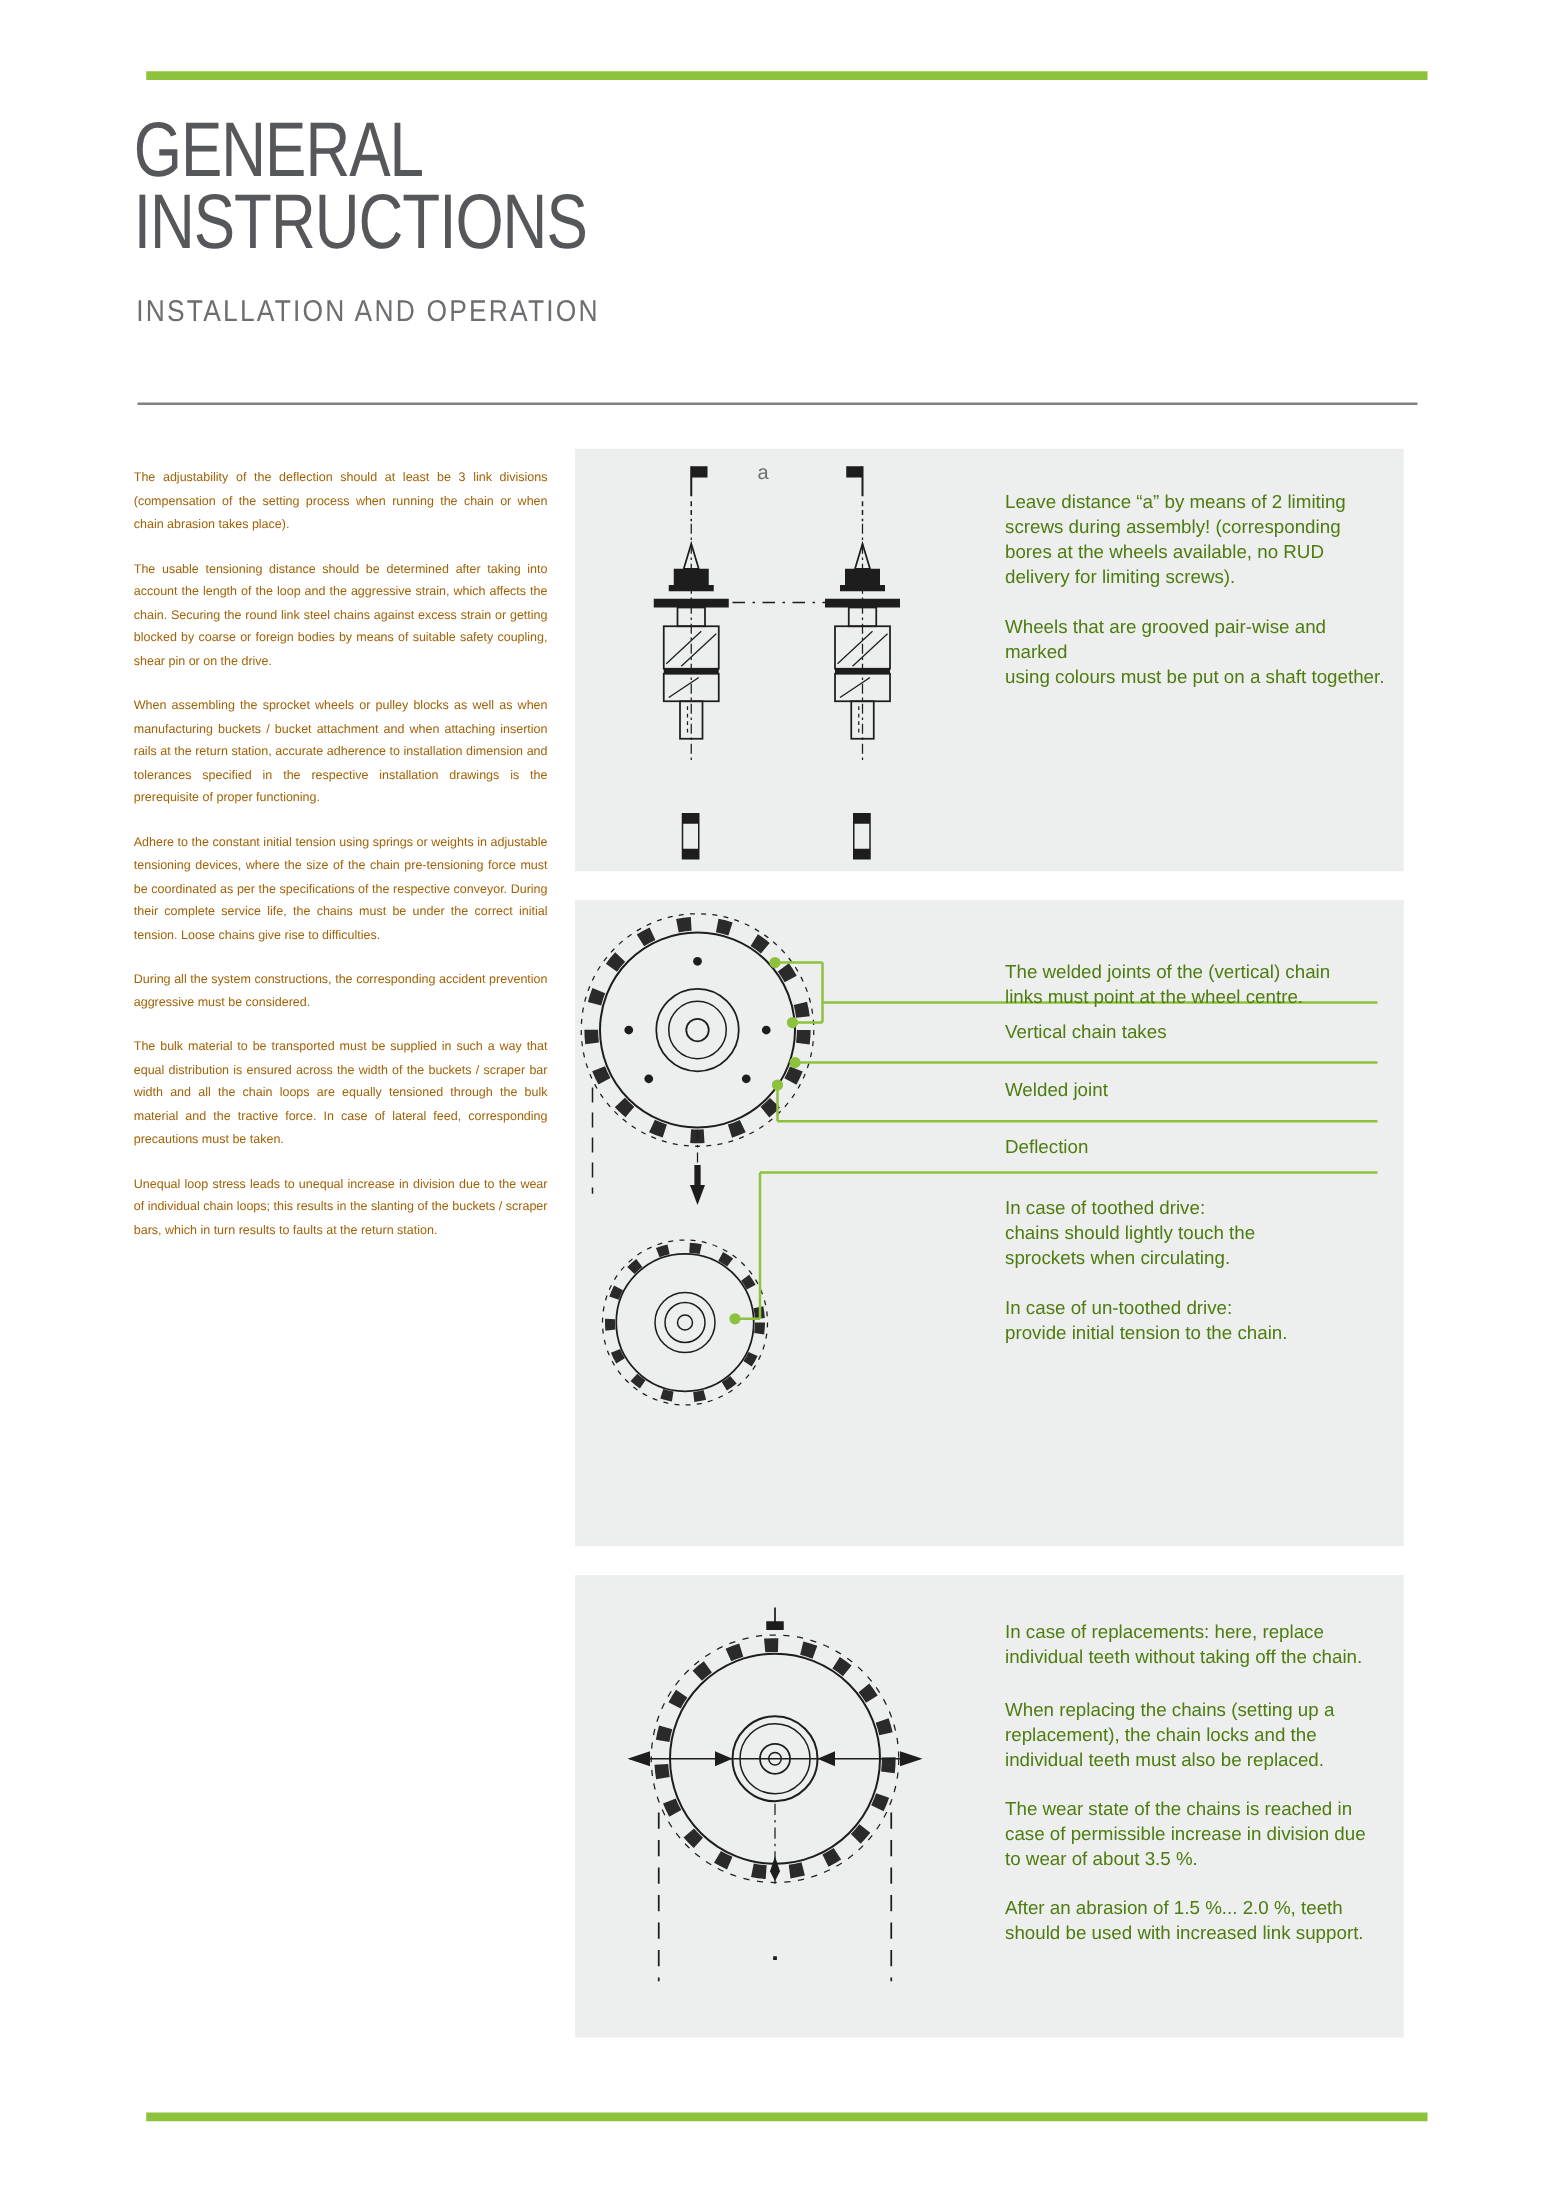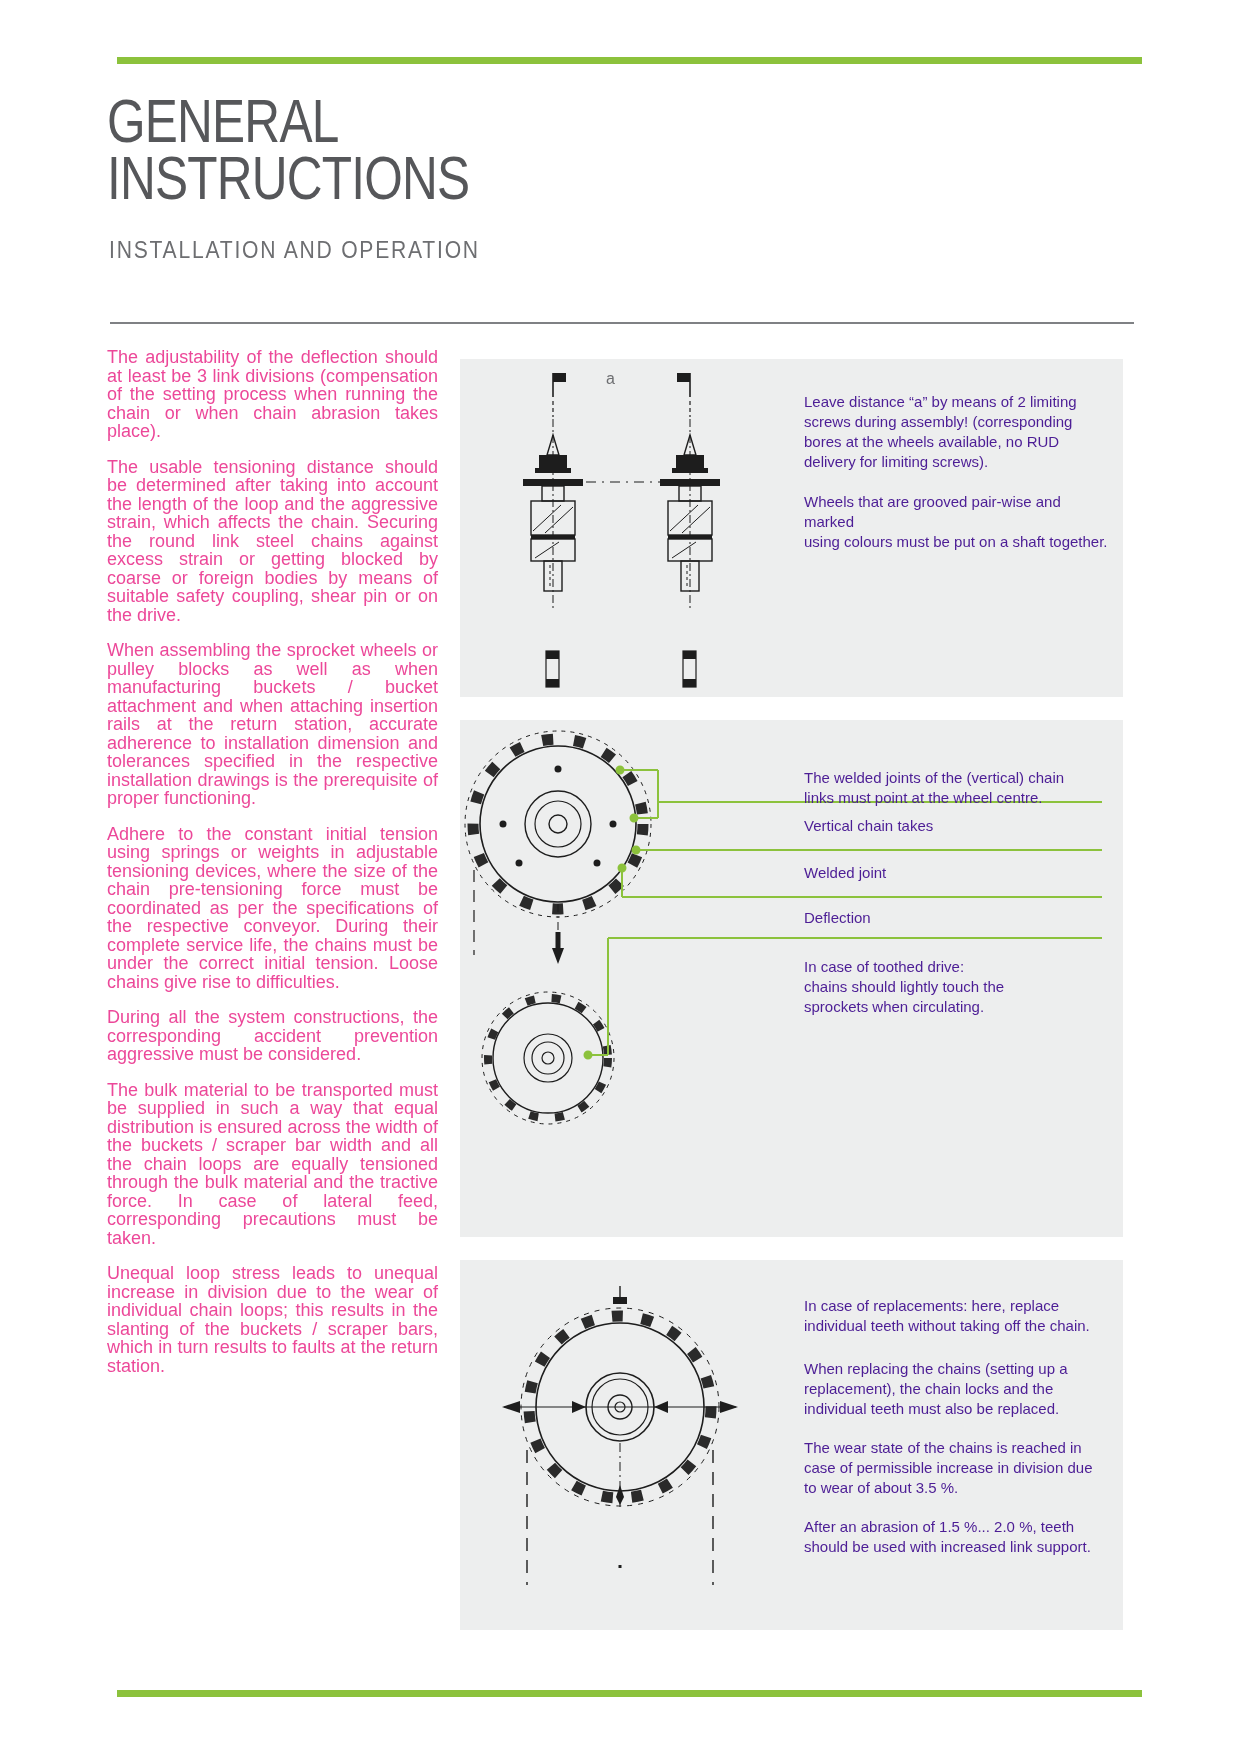--- a/index.html
+++ b/index.html
@@ -6,29 +6,29 @@
   .page{position:relative;width:1142px;height:1755px;background:#ffffff;overflow:hidden;
         font-family:"Liberation Sans",sans-serif;}
   .accent-bar{position:absolute;left:117px;width:1121px;height:7px;background:#8cc23c;}
   .accent-bar.top{top:57px;}
   .accent-bar.bottom{top:1690px;}
   .title{position:absolute;left:107px;top:92px;color:#56575a;font-size:62px;line-height:57px;
          font-weight:400;letter-spacing:-1px;transform:scaleX(.80);transform-origin:left top;white-space:nowrap;}
   .subtitle{position:absolute;left:109px;top:236px;color:#6d6e71;font-size:24px;letter-spacing:2px;
             transform:scaleX(.88);transform-origin:left top;white-space:nowrap;}
   .rule{position:absolute;left:110px;top:322px;width:1024px;height:2px;background:#7f8184;}
-  .leftcol{position:absolute;left:107px;top:348px;width:331px;color:#ec4899;font-size:18px;
+  .leftcol{position:absolute;left:107px;top:374px;width:331px;color:#a16207;font-size:10px;
            line-height:18.5px;text-align:justify;}
   .leftcol p{margin:0 0 17px 0;}
   .panel{position:absolute;left:460px;width:663px;background:#edeeee;}
   .panel.p1{top:359px;height:338px;}
   .panel.p2{top:720px;height:517px;}
   .panel.p3{top:1260px;height:370px;}
   .diag{position:absolute;left:460px;}
-  .note{position:absolute;left:804px;width:305px;color:#4c1d95;font-size:15px;line-height:20px;
+  .note{position:absolute;left:804px;width:305px;color:#4d7c0f;font-size:15px;line-height:20px;
         white-space:pre-line;}
   .dim-label{position:absolute;left:606px;top:370px;color:#6d6e71;font-size:16px;}
   .d-stroke{stroke:#1d1d1d;fill:none;}
 </style>
 </head>
 <body>
 
 <div class="page">
 
   <div class="accent-bar top"></div>
@@ -164,20 +164,22 @@
     </g>
   </svg>
   <div class="note" style="top:768px">The welded joints of the (vertical) chain
 links must point at the wheel centre.</div>
   <div class="note" style="top:816px">Vertical chain takes</div>
   <div class="note" style="top:863px">Welded joint</div>
   <div class="note" style="top:908px">Deflection</div>
   <div class="note" style="top:957px">In case of toothed drive:
 chains should lightly touch the
 sprockets when circulating.</div>
+  <div class="note" style="top:1037px">In case of un-toothed drive:
+provide initial tension to the chain.</div>
 
   <div class="panel p3"></div>
   <svg class="diag" style="top:1260px" width="663" height="370" viewBox="0 0 663 370">
     <g transform="translate(160,147)">
       <circle r="99" class="d-stroke" stroke-width="1" stroke-dasharray="5 6"></circle>
       <circle r="91" fill="none" stroke="#2a2a2a" stroke-width="11" stroke-dasharray="11 19"></circle>
       <circle r="84" class="d-stroke" stroke-width="1.6"></circle>
       <circle r="34" class="d-stroke" stroke-width="1.6"></circle>
       <circle r="28" class="d-stroke" stroke-width="1.2"></circle>
       <circle r="12" class="d-stroke" stroke-width="1.4"></circle>

